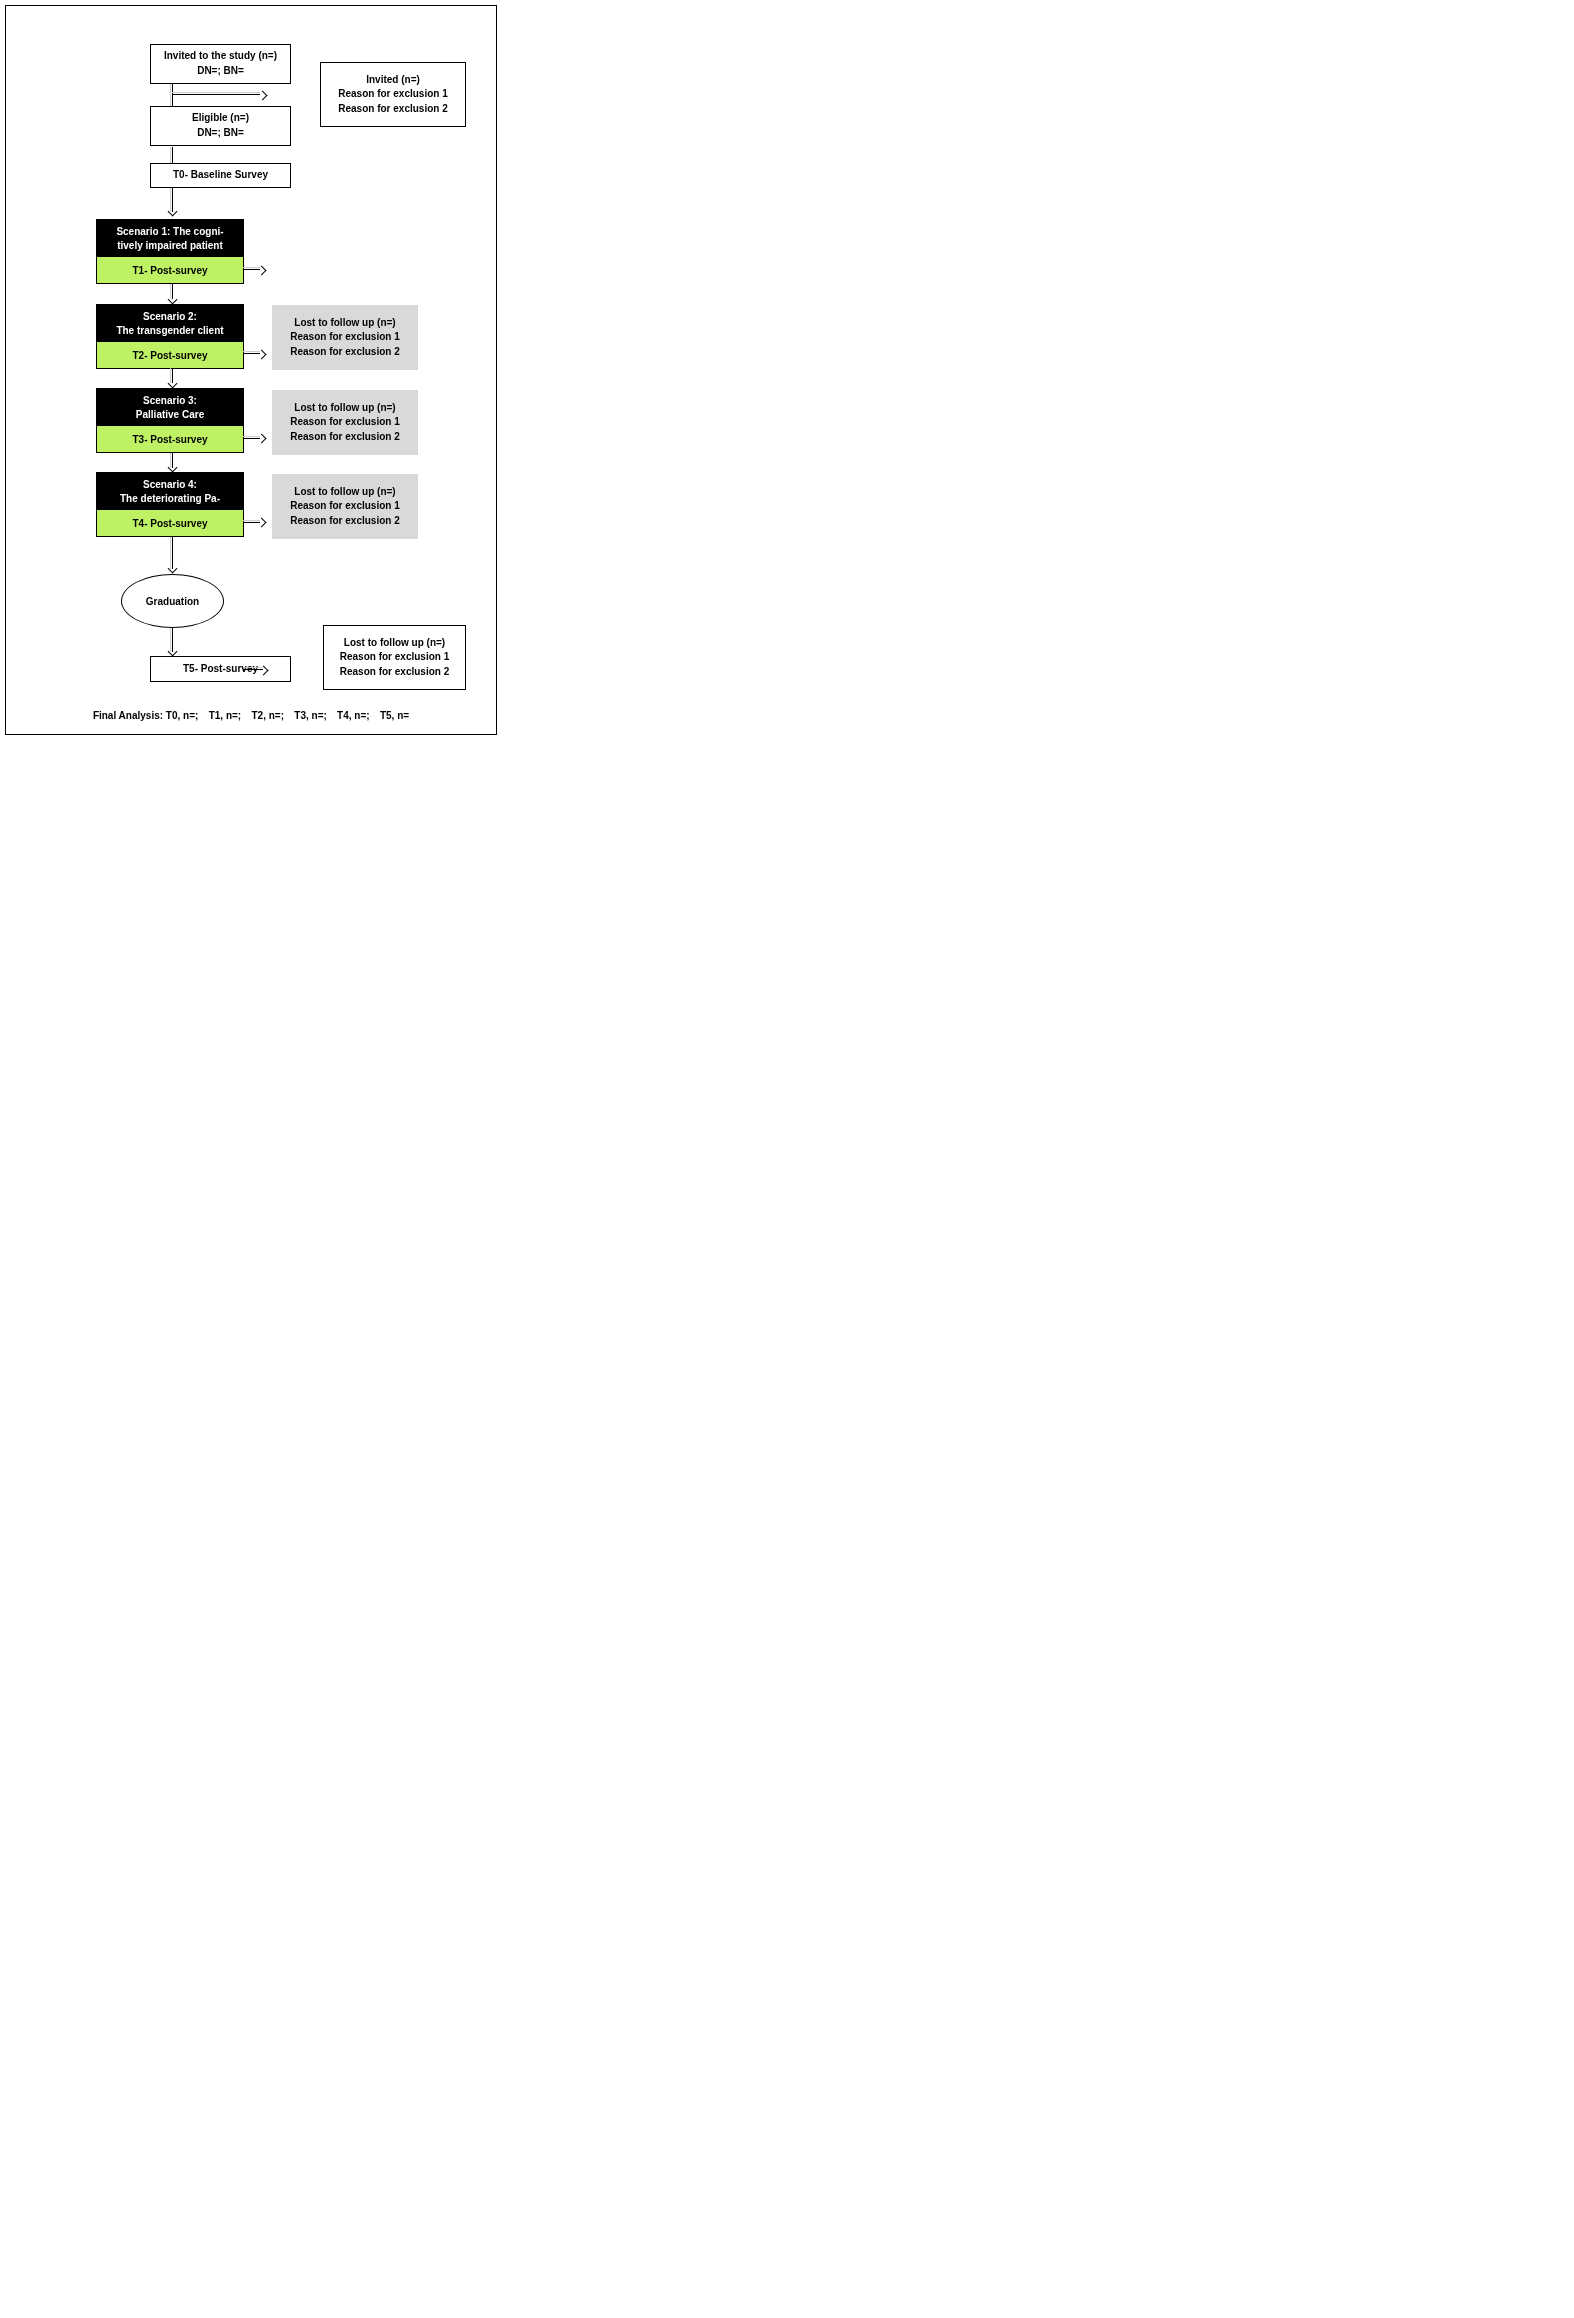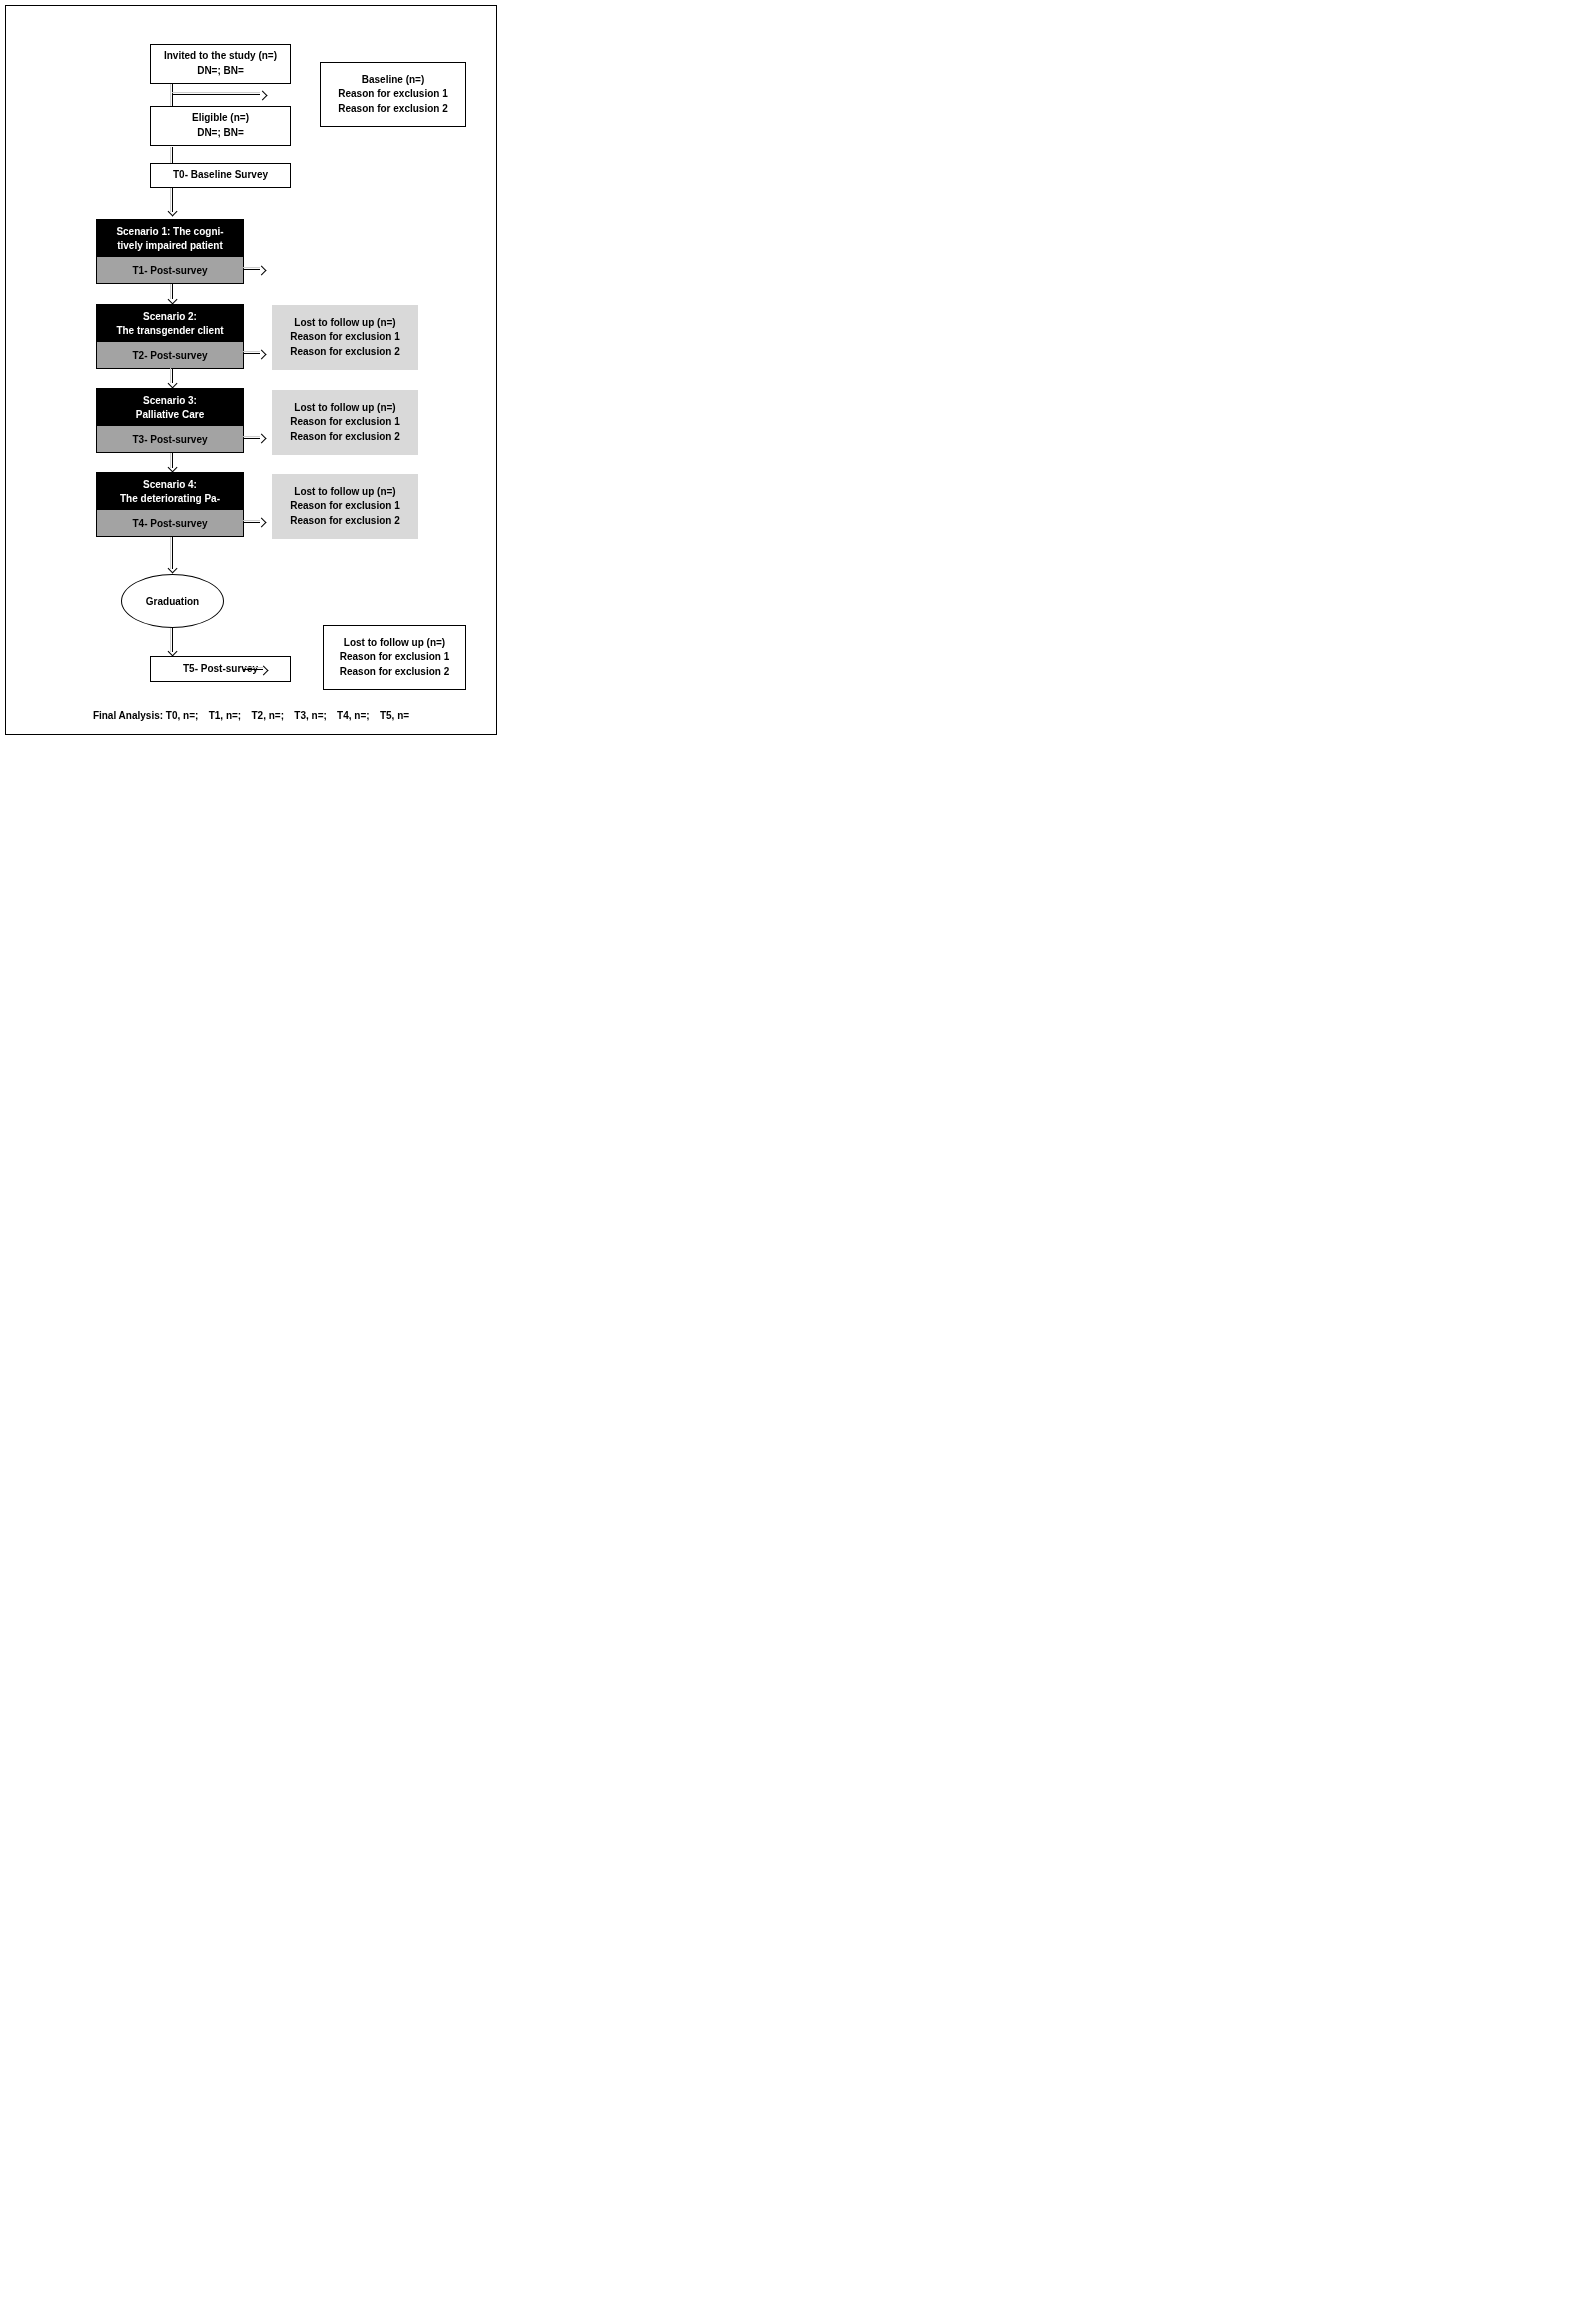--- a/index.html
+++ b/index.html
@@ -26,21 +26,21 @@
   }
   .scen {
     position:absolute; box-sizing:border-box; width:148px; height:65px;
     background:#000; border:1.4px solid #000; display:flex; flex-direction:column;
   }
   .scen-head {
     flex:1; color:#fff; display:flex; flex-direction:column;
     justify-content:center; align-items:center; text-align:center; line-height:13.6px;
   }
   .scen-body {
-    height:26px; background:#a3a3a3; color:#000; display:flex;
+    height:26px; background:#bef264; color:#000; display:flex;
     align-items:center; justify-content:center; text-align:center;
   }
   .ellipse {
     position:absolute; box-sizing:border-box; width:103px; height:54px;
     border:1.4px solid #000; border-radius:50%; background:#fff;
     display:flex; align-items:center; justify-content:center; text-align:center;
   }
   .vl { position:absolute; width:1.4px; background:#000; box-shadow:-1.9px 0 0 #c9c9c9; }
   .hl { position:absolute; height:1.4px; background:#000; box-shadow:0 -1.9px 0 #c9c9c9; }
   .chev-down {
@@ -68,21 +68,21 @@
   <div class="box" style="left:102px; top:44px; width:141px; height:40px;">
     <div>Invited to the study (n=)</div>
     <div>DN=; BN=</div>
   </div>
 
   <div class="vl" style="left:172px; top:84px; height:22px;"></div>
   <div class="hl" style="left:172px; top:94px; width:88px;"></div>
   <div class="chev-right" style="left:259px; top:92px;"></div>
 
   <div class="box" style="left:272px; top:62px; width:146px; height:65px;">
-    <div>Baseline (n=)</div>
+    <div>Invited (n=)</div>
     <div>Reason for exclusion 1</div>
     <div>Reason for exclusion 2</div>
   </div>
 
   <div class="box" style="left:102px; top:106px; width:141px; height:40px;">
     <div>Eligible (n=)</div>
     <div>DN=; BN=</div>
   </div>
 
   <div class="vl" style="left:172px; top:147px; height:16px;"></div>

